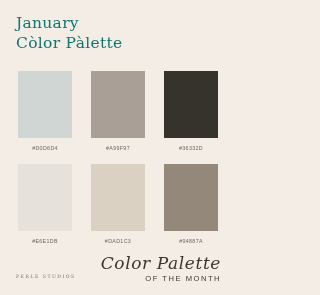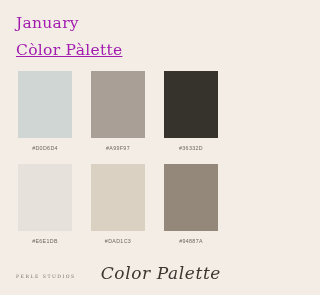--- a/index.html
+++ b/index.html
@@ -23,28 +23,27 @@
   .title-block {
     position: absolute;
     left: 16px;
     top: 14px;
     line-height: 1.18;
   }
   .title-line {
     font-family: "DejaVu Serif", "Liberation Serif", serif;
     font-size: 15.5px;
     font-weight: 400;
-    color: #a21caf;
+    color: #0f766e;
     letter-spacing: 0.3px;
     white-space: nowrap;
     display: block;
   }
   .title-line.second {
-    margin-top: 9px;
-    text-decoration: underline;
+    margin-top: 2px;
   }
   
   .grid {
     position: absolute;
     left: 18px;
     top: 71px;
     width: 200px;
     display: grid;
     grid-template-columns: repeat(3, 54px);
     grid-column-gap: 19px;
@@ -147,15 +146,16 @@
       <span class="swatch" style="background-color: rgb(148, 136, 122);"></span>
       <span class="hex">#94887A</span>
     </div>
 
   </div>
 
   <div class="footer-left">PERLE STUDIOS</div>
 
   <div class="footer-right">
     <span class="footer-script">Color Palette</span>
+    <span class="footer-sub">OF THE MONTH</span>
   </div>
 
 </div>
 
 </body></html>

